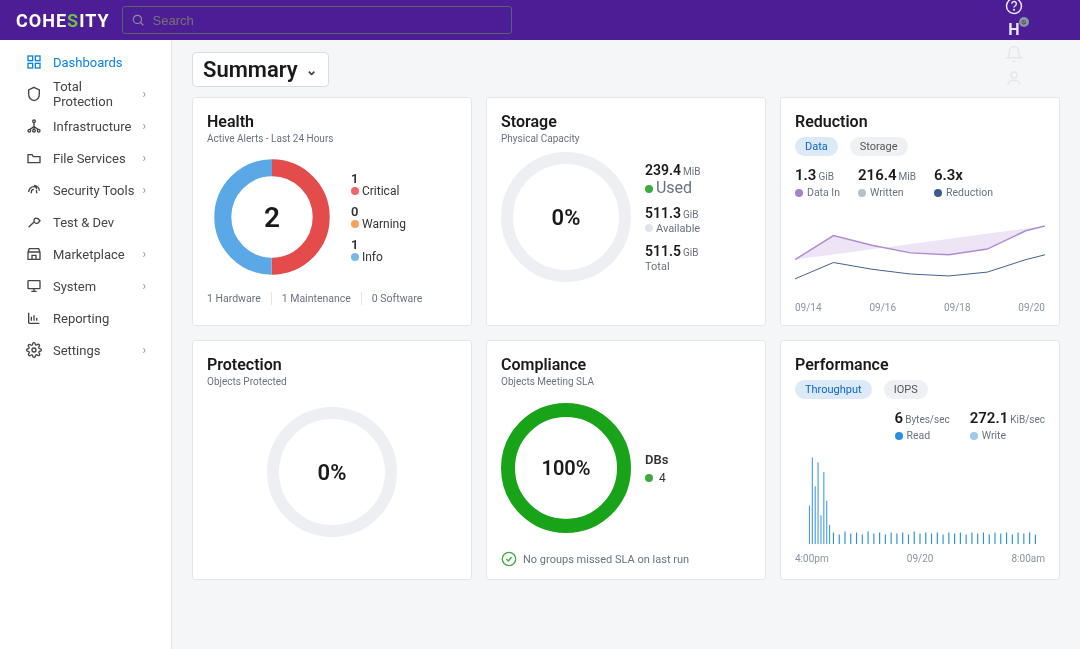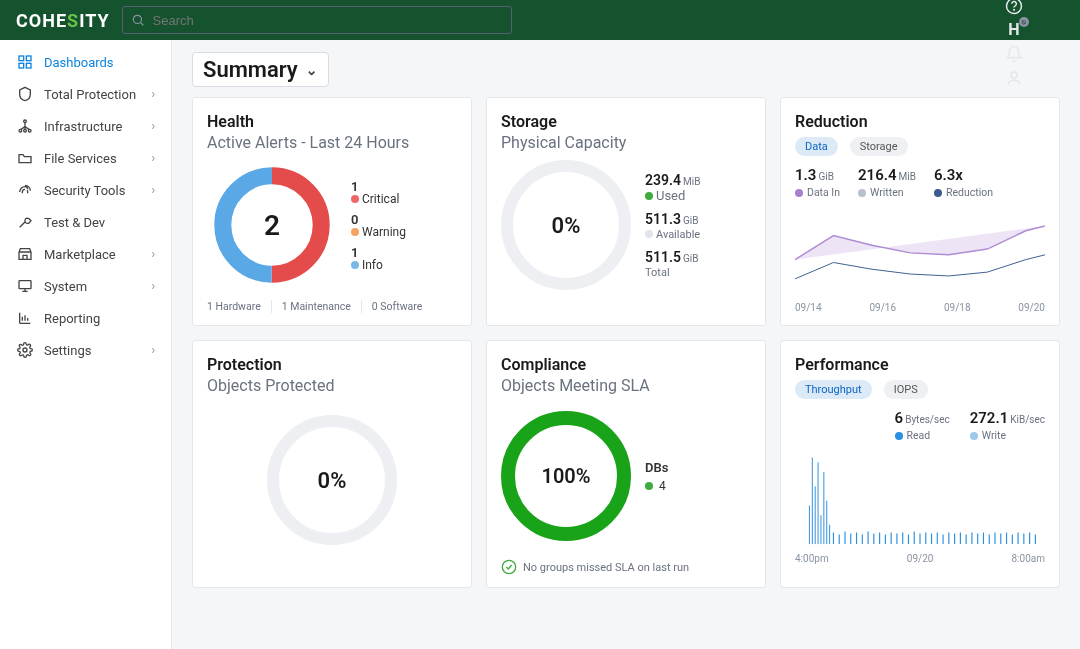--- a/index.html
+++ b/index.html
@@ -1,41 +1,41 @@
 <!DOCTYPE html>
 <html><head>
 <meta charset="utf-8">
 <style>
 * { box-sizing: border-box; margin: 0; padding: 0; }
 body { font-family: -apple-system, BlinkMacSystemFont, "Segoe UI", Roboto, sans-serif; background: #f5f6f8; color: #1a1a1a; font-size: 13px; }
-.topbar { height: 40px; background: #14532d; display: flex; align-items: center; padding: 0 16px; gap: 12px; }
+.topbar { height: 40px; background: #4c1d95; display: flex; align-items: center; padding: 0 16px; gap: 12px; }
 .logo { color: #fff; font-weight: 700; font-size: 18px; letter-spacing: 1px; display: flex; align-items: center; }
 .logo .s { color: #6dbf4b; }
 .searchbox { flex: 0 0 390px; height: 28px; border: 1px solid #586170; border-radius: 3px; display: flex; align-items: center; padding: 0 8px; gap: 8px; }
 .searchbox svg { flex-shrink: 0; }
 .searchbox input { background: transparent; border: none; outline: none; color: #aab2bf; font-size: 13px; width: 100%; }
 .top-spacer { flex: 1; }
 .topright { display: flex; align-items: center; gap: 4px; color: #e4e7ec; flex-direction: column; }
 .topright .cluster { font-size: 13px; font-weight:600;}
 .topright .icon-btn { width: 20px; height: 20px; display: flex; align-items: center; justify-content: center; cursor: pointer; position: relative;}
 .h-badge { position:absolute; top:-3px; right:-5px; width:10px; height:10px; border-radius:50%; background:#8a94a3; font-size:7px; display:flex; align-items:center;justify-content:center; color:#3a414a;}
 .layout { display: flex; height: calc(100vh - 40px); }
-.sidebar { width: 172px; background: #fff; border-right: 1px solid #e3e6eb; padding: 6px 4px; }
+.sidebar { width: 172px; background: #fff; border-right: 1px solid #e3e6eb; padding: 6px 13px; }
 .nav-item { display: flex; align-items: center; height: 32px; padding: 0 12px; cursor: pointer; color: #444; position:relative;}
 .nav-item.active { color: #0b84e0; }
 .nav-item .nicon { width: 18px; height: 18px; margin-right: 10px; display:flex; align-items:center; justify-content:center; }
 .nav-item .lbl { flex: 1; font-size: 13px; }
 .nav-item .chev { color: #8a94a3; font-size: 12px; }
 .main { flex: 1; padding: 12px 20px 20px 20px; overflow: auto; }
 .page-title { display: inline-flex; align-items: center; gap: 8px; font-size: 22px; font-weight: 600; padding: 4px 10px; background: #fff; border: 1px solid #d7dbe2; border-radius: 4px; margin-bottom: 10px; cursor:pointer;}
 .page-title .chev { font-size: 14px; color: #444; }
 .grid { display: grid; grid-template-columns: 280px 280px 280px; gap: 14px; }
 .card { background: #fff; border: 1px solid #e3e6eb; border-radius: 3px; padding: 14px 14px 12px 14px; position: relative; }
 .card h2 { font-size: 16px; font-weight: 600; margin-bottom: 2px; }
-.card .sub { font-size: 16px; color: #6a7280; margin-bottom: 8px; }
+.card .sub { font-size: 10px; color: #6a7280; margin-bottom: 8px; }
 .donut-row { display: flex; align-items: center; gap: 14px; margin-top: 6px; }
 .donut { width: 130px; height: 130px; position: relative; }
 .donut svg { width: 100%; height: 100%; transform: rotate(-90deg); }
 .donut .center { position: absolute; inset: 0; display: flex; align-items: center; justify-content: center; font-size: 28px; font-weight: 600; }
 .legend .row { display: flex; align-items: center; gap: 6px; margin: 6px 0; font-size: 12px; color:#333;}
 .legend .n { font-weight:600; font-size:13px; display:block; margin-bottom:-2px;}
 .dot { width: 8px; height: 8px; border-radius: 50%; display: inline-block; }
 .dot.crit { background: #e66; }
 .dot.warn { background: #f4a261; }
 .dot.info { background: #7ab8e6; }
@@ -254,21 +254,21 @@
       </div>
 
       <div class="card">
         <h2>Storage</h2>
         <div class="sub">Physical Capacity</div>
         <div class="donut-row">
           <div class="storage-donut">
               <span>0%</span>
             </div>
           <div class="storage-legend" id="storage-legend">
-              <div class="row"><span class="val">239.4</span><span class="unit">MiB</span><br><span class="dot used"></span> <span style="font-size:13px;color:#6a7280">Used</span></div>
+              <div class="row"><span class="val">239.4</span><span class="unit">MiB</span><br><span class="dot used"></span> <span style="font-size:16px;color:#6a7280">Used</span></div>
               <div class="row"><span class="val">511.3</span><span class="unit">GiB</span><br><span class="dot avail"></span> <span style="font-size:11px;color:#6a7280">Available</span></div>
               <div class="row"><span class="val">511.5</span><span class="unit">GiB</span><br><span style="font-size:11px;color:#6a7280">Total</span></div>
             </div>
         </div>
       </div>
 
       <div class="card">
         <h2>Reduction</h2>
         <div class="pills" id="reduction-pills">
             <span class="pill active">Data</span>

